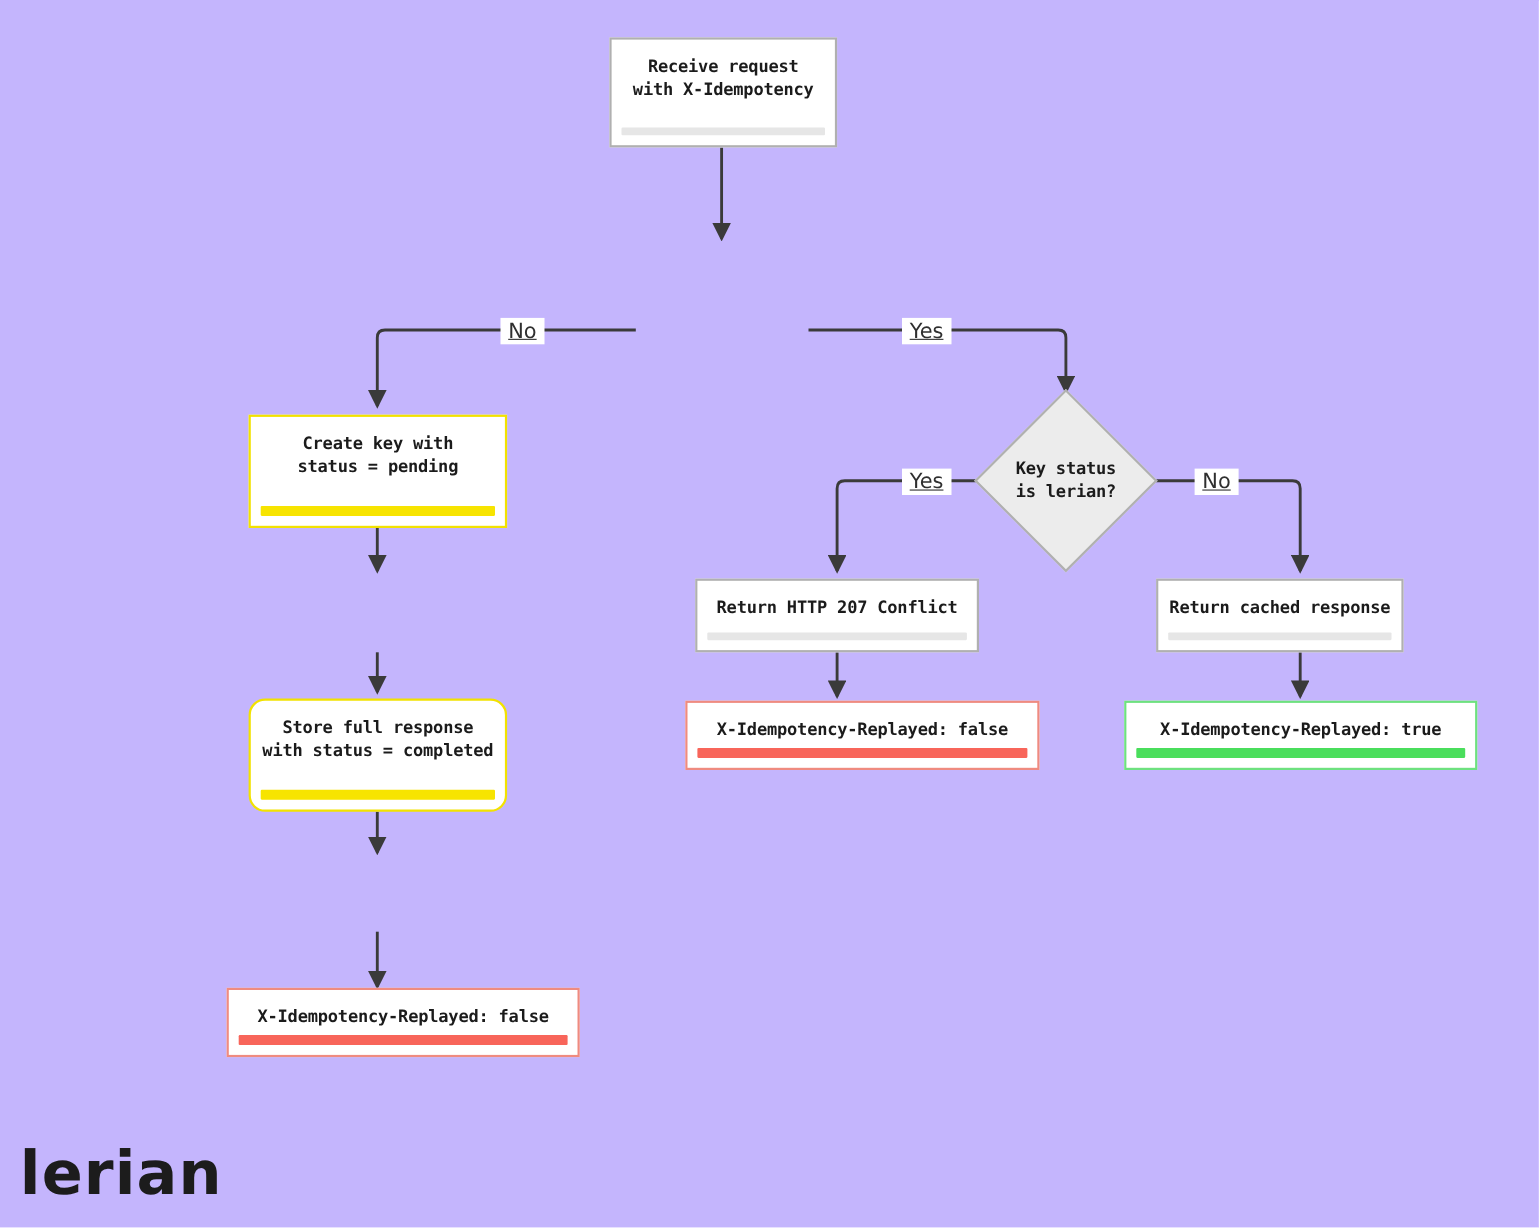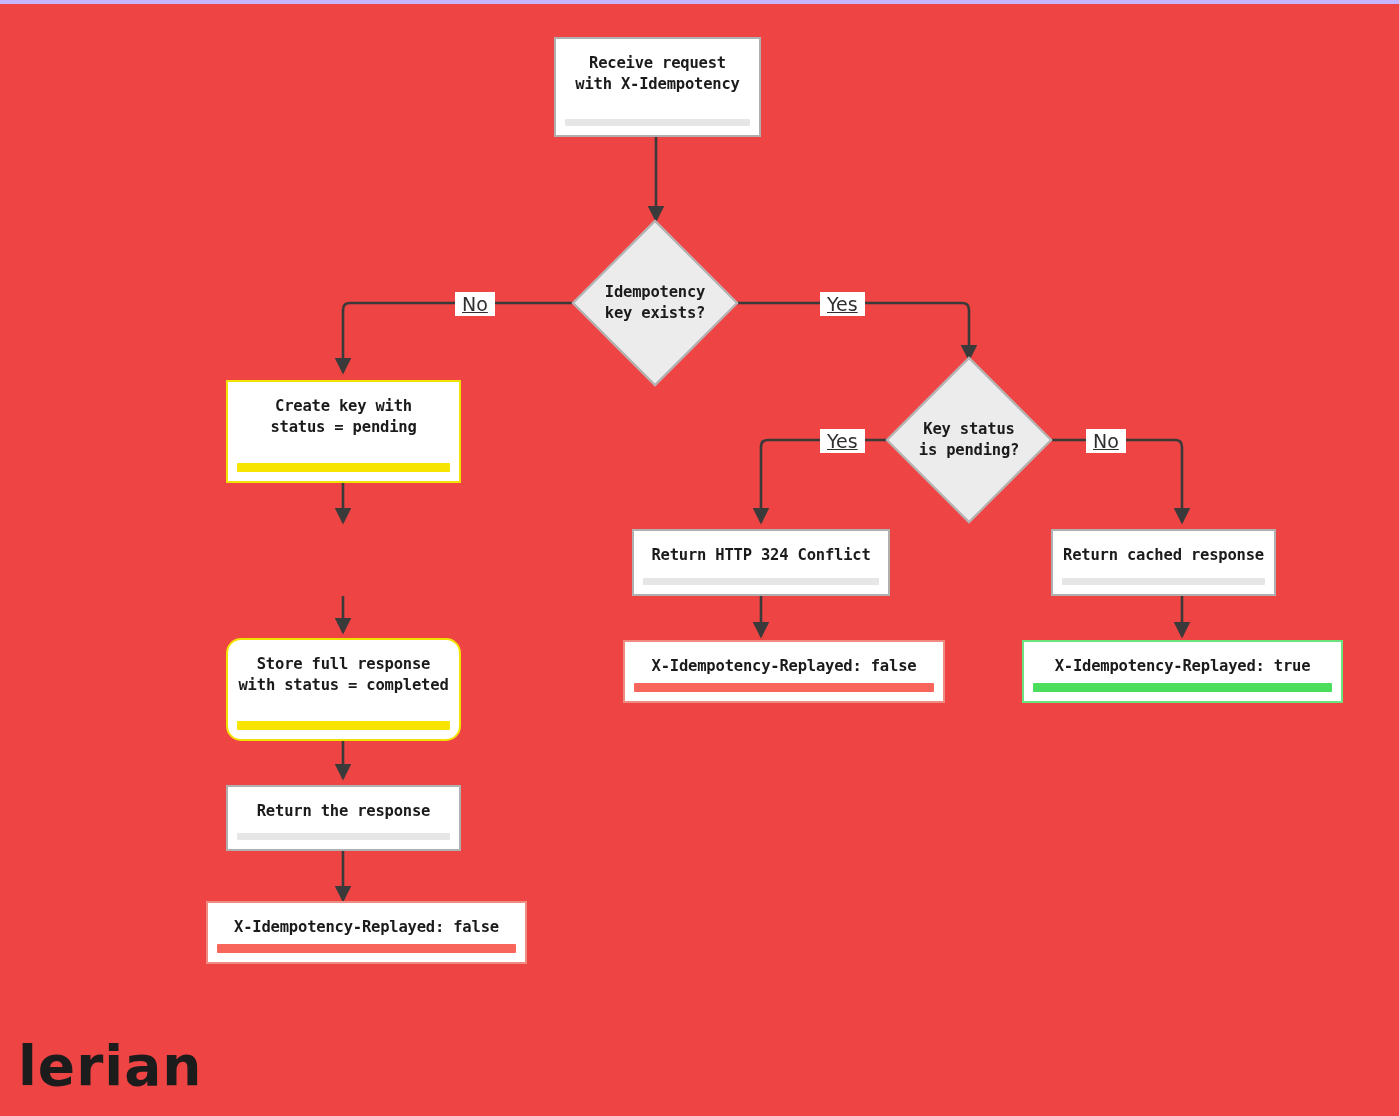--- a/index.html
+++ b/index.html
@@ -12,22 +12,22 @@
     font-family: "DejaVu Sans Mono", "Liberation Mono", monospace;
     width: 1399px;
     height: 1116px;
     position: relative;
     overflow: hidden;
   }
   #canvas {
     position: relative;
     width: 1399px;
     height: 1116px;
-    background: #ef4444;
-    border-top: 4px solid #c4b5fd;
+    background: #c4b5fd;
+    border-top: 1px solid #c4b5fd;
     box-sizing: border-box;
   }
   #edges {
     position: absolute;
     left: 0;
     top: 0;
     width: 1399px;
     height: 1116px;
     pointer-events: none;
   }
@@ -175,57 +175,48 @@
       <path d="M 1182 592 L 1182 632" marker-end="url(#arrow)"></path>
     </g>
   </svg>
 
   <div class="node" style="left:554px; top:33px; width:207px; height:100px;">
     <span class="label">Receive request
 with X-Idempotency</span>
     <span class="bar"></span>
   </div>
 
-  <div class="diamond" style="left:596px; top:240px; width:118px; height:118px;">
-    <span class="shape"></span>
-    <span class="label">Idempotency
-key exists?</span>
-  </div>
 
   <div class="diamond" style="left:910px; top:377px; width:118px; height:118px;">
     <span class="shape"></span>
     <span class="label">Key status
-is pending?</span>
+is lerian?</span>
   </div>
 
   <div class="node yellow" style="left:226px; top:376px; width:235px; height:103px;">
     <span class="label">Create key with
 status = pending</span>
     <span class="bar"></span>
   </div>
 
 
   <div class="node yellow" style="left:226px; top:634px; width:235px; height:103px;border-radius:15px;">
     <span class="label">Store full response
 with status = completed</span>
     <span class="bar"></span>
   </div>
 
-  <div class="node" style="left:226px; top:781px; width:235px; height:66px;">
-    <span class="label">Return the response</span>
-    <span class="bar"></span>
-  </div>
 
   <div class="node red" style="left:183px; top:897px; width:321px; height:63px;">
     <span class="label">X-Idempotency-Replayed: false</span>
     <span class="bar"></span>
   </div>
 
   <div class="node" style="left:632px; top:525px; width:258px; height:67px;">
-    <span class="label">Return HTTP 324 Conflict</span>
+    <span class="label">Return HTTP 207 Conflict</span>
     <span class="bar"></span>
   </div>
 
   <div class="node red" style="left:600px; top:636px; width:322px; height:63px;">
     <span class="label">X-Idempotency-Replayed: false</span>
     <span class="bar"></span>
   </div>
 
   <div class="node" style="left:1051px; top:525px; width:225px; height:67px;">
     <span class="label">Return cached response</span>

